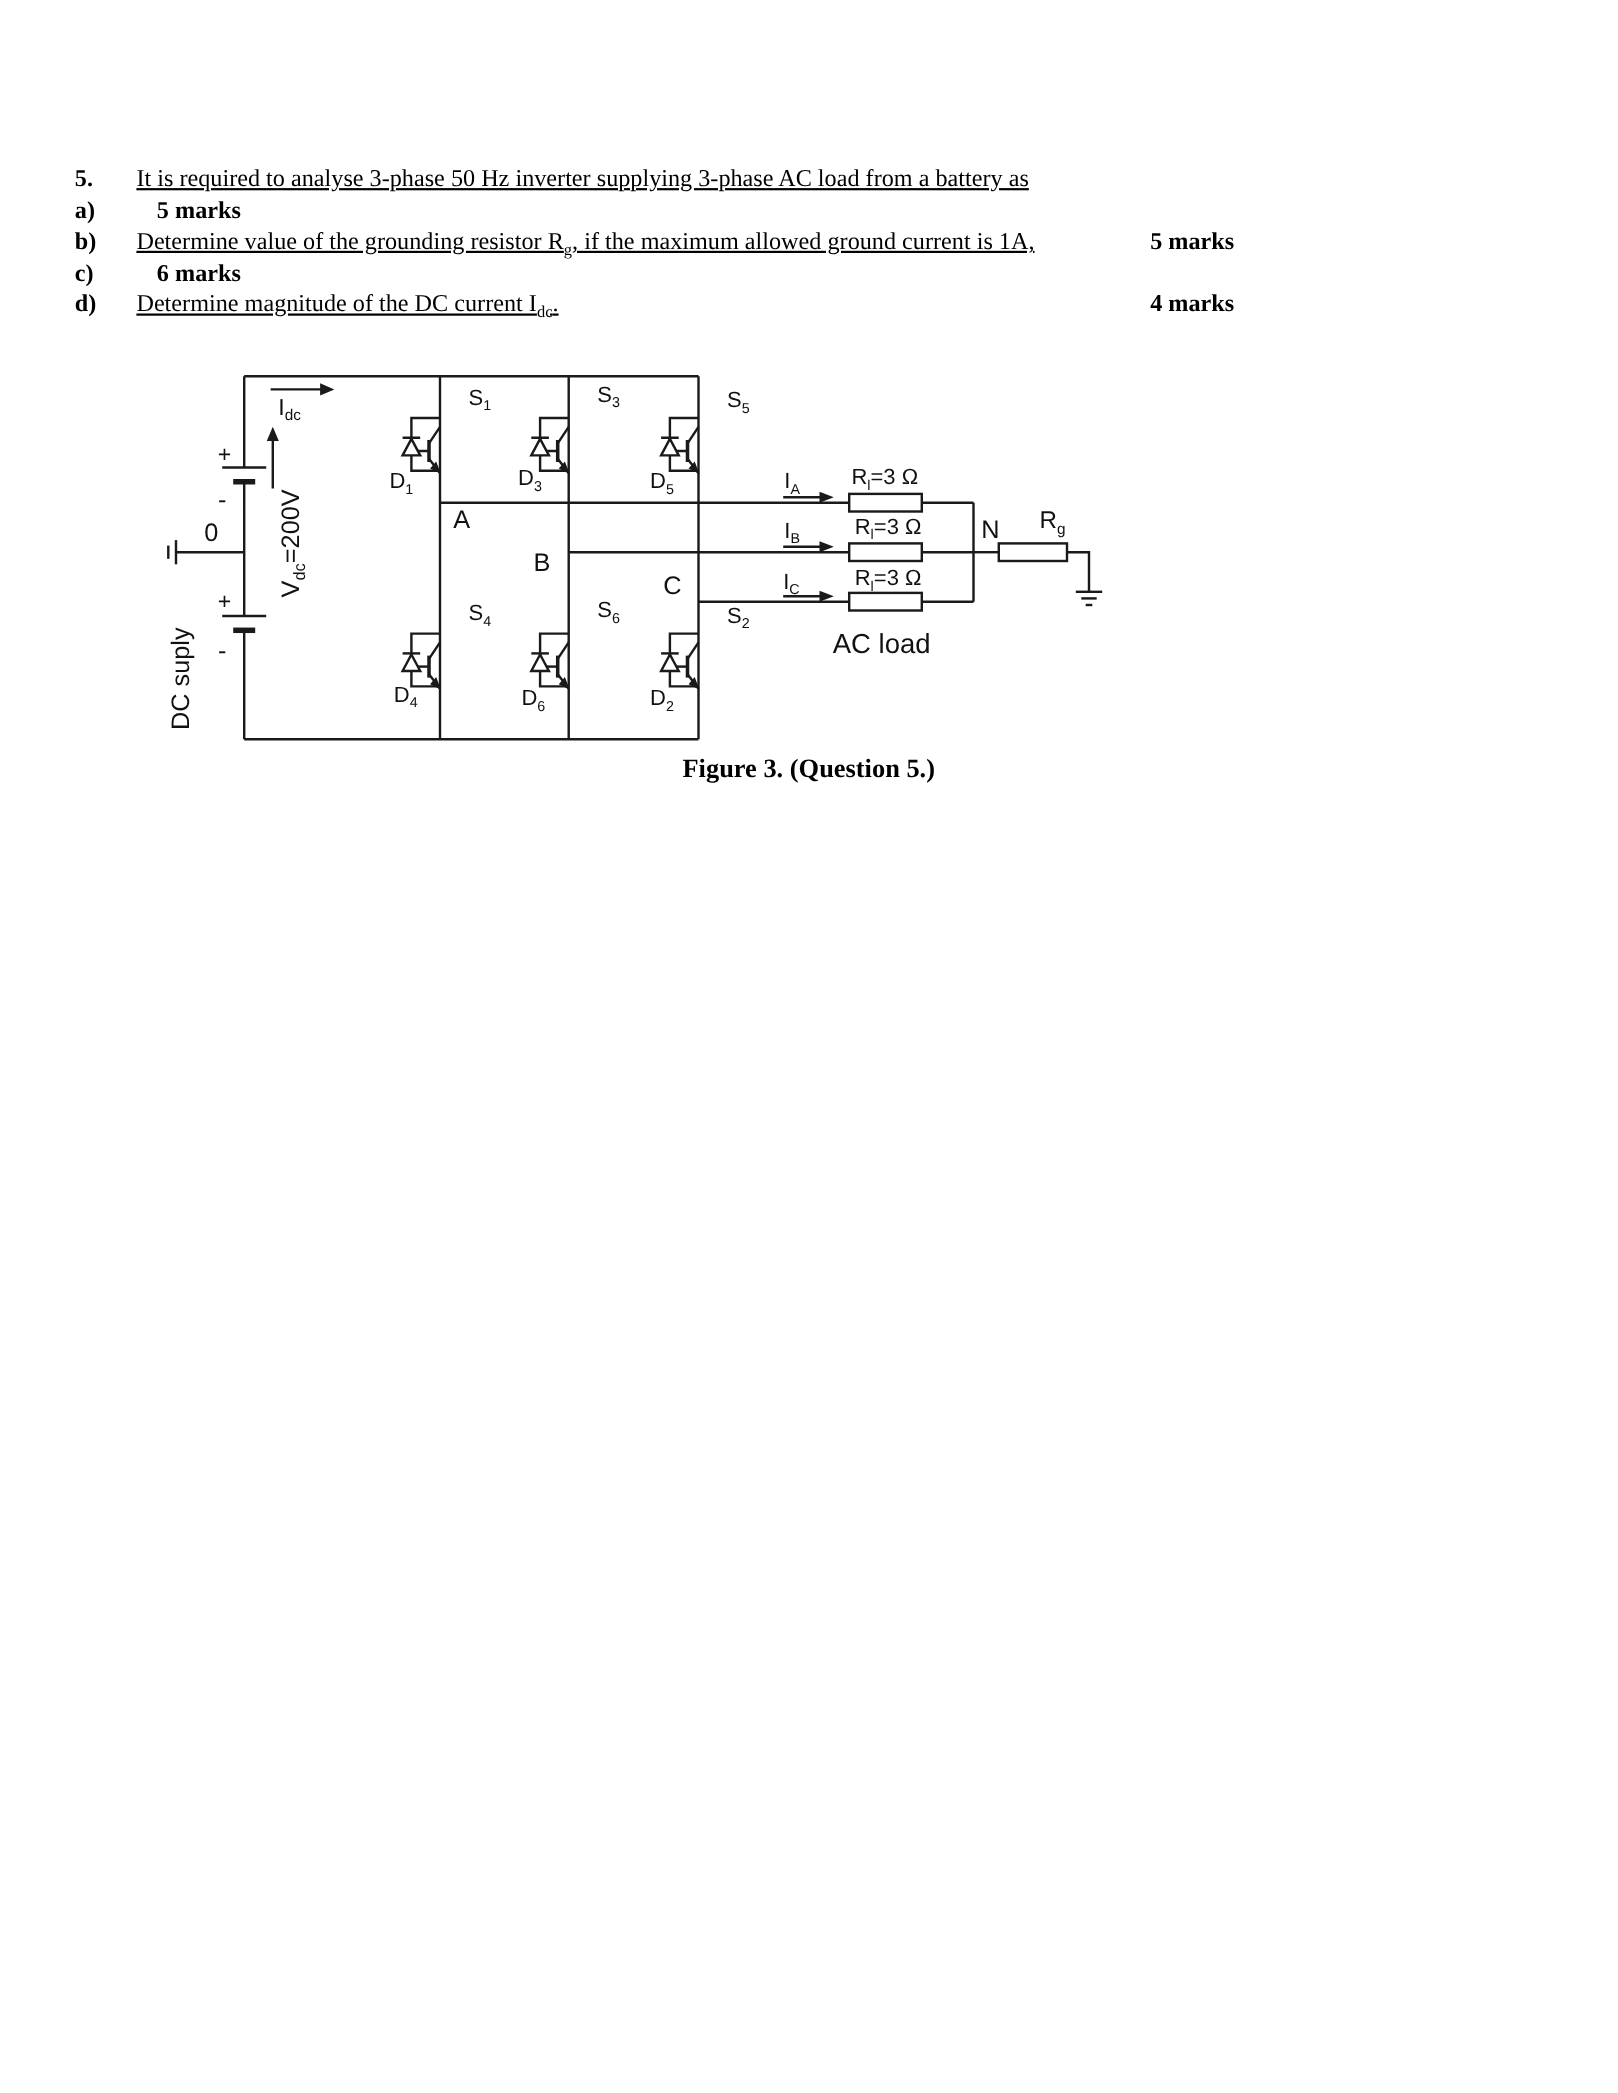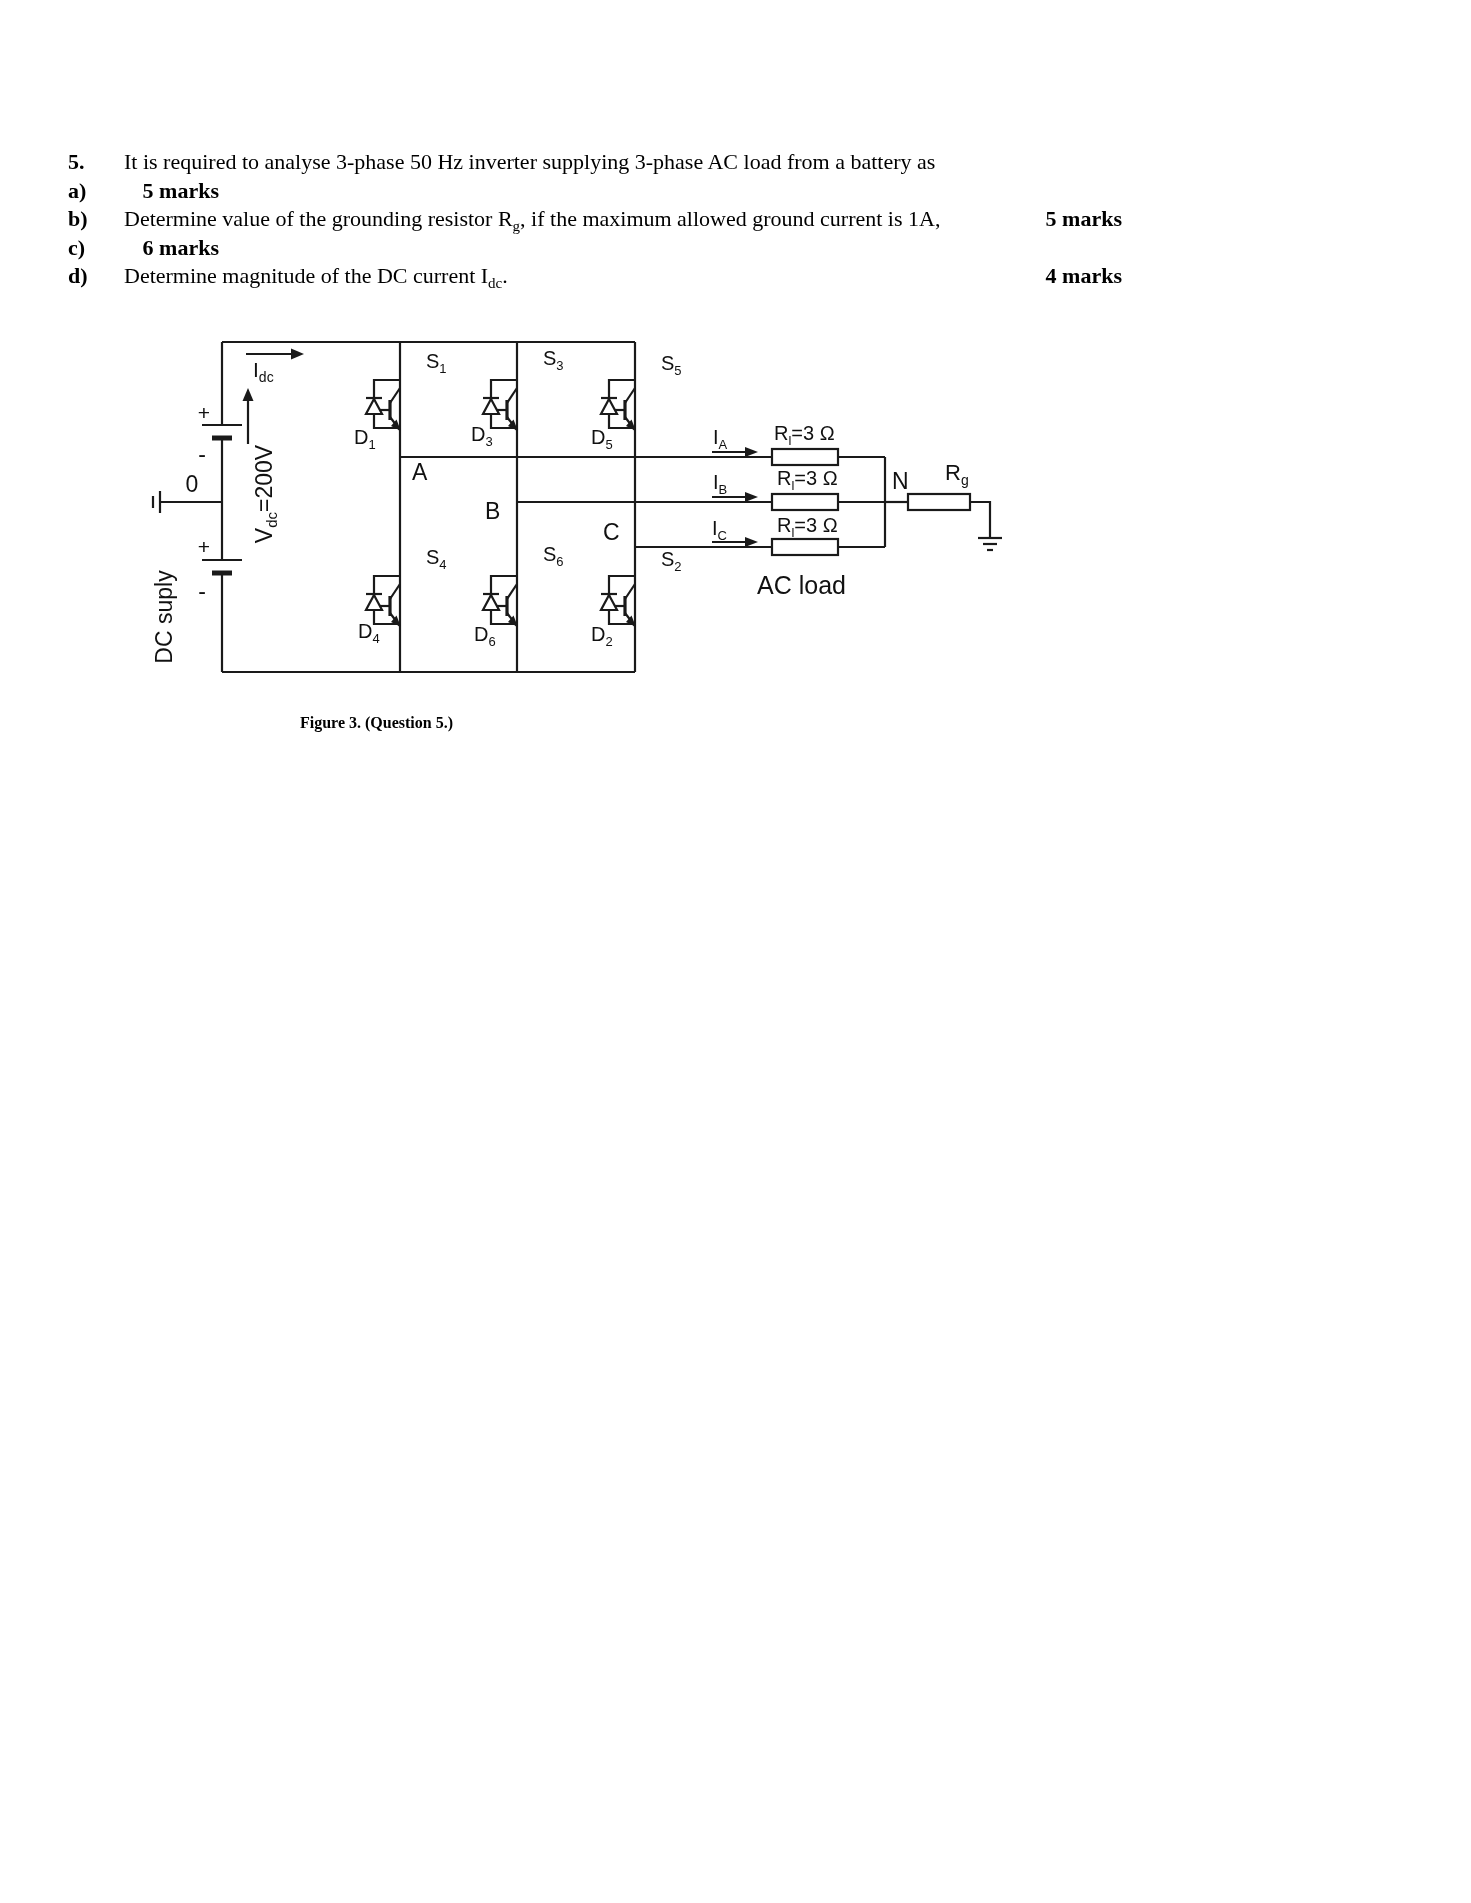--- a/index.html
+++ b/index.html
@@ -14,32 +14,32 @@
   }
   .qblock {
     position: absolute;
     left: 68px;
     top: 148px;
     width: 1054px;
     font-size: 22px;
   }
   .qrow { display: flex; line-height: 28.6px; }
   .qlabel { width: 56px; flex: none; font-weight: bold; }
-  .qtext { flex: 1; }
+  .qtext { flex: 1; text-decoration: underline; }
   .qmarks { width: 95px; flex: none; text-align: right; font-weight: bold; }
   sub { font-size: 15px; line-height: 0; }
   .figure-svg { position: absolute; left: 140px; top: 332px; }
   .caption {
     position: absolute;
     left: 300px;
-    top: 714px;
+    top: 686px;
     width: 550px;
-    text-align: left;
+    text-align: right;
     font-weight: bold;
-    font-size: 16px;
+    font-size: 24px;
   }
   .svg-text { font-family: "Liberation Sans", sans-serif; }
 </style>
 </head>
 <body>
 
 <div class="page">
 
   <div class="qblock">
     <div class="qrow">

